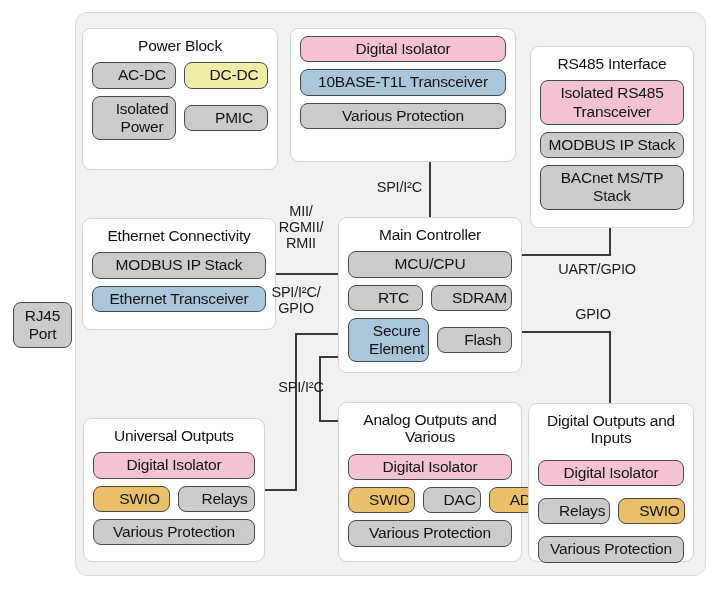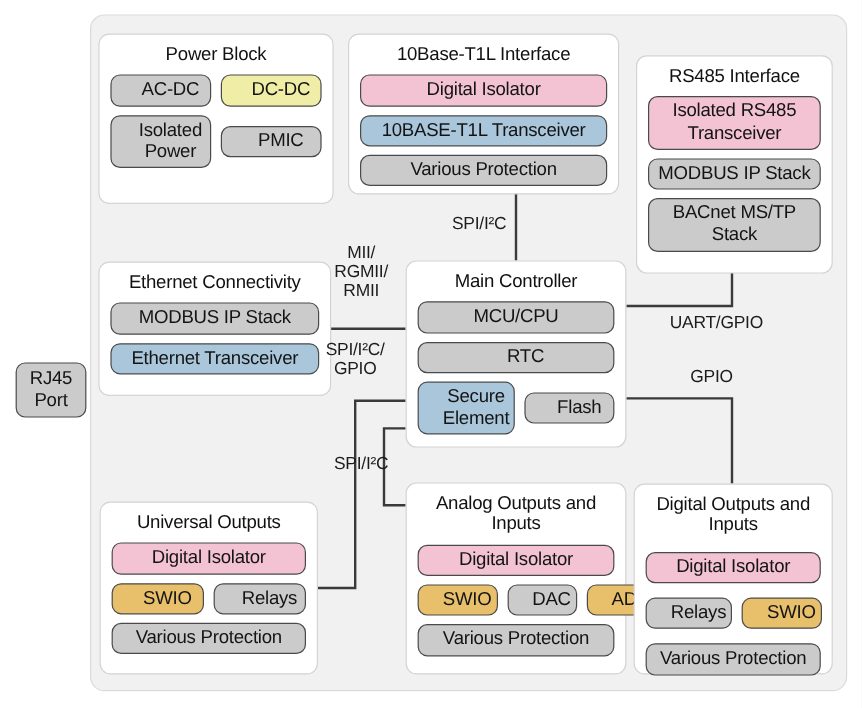--- a/index.html
+++ b/index.html
@@ -63,21 +63,20 @@
     <div class="block c-gray">AC-DC</div>
     <div class="block c-yellow">DC-DC</div>
   </div>
   <div class="row">
     <div class="block c-gray">Isolated Power</div>
     <div class="block c-gray">PMIC</div>
   </div>
 </div>
 
 <div class="panel" style="left:290px;top:28px;width:226px;height:134px;">
-  <div class="panel-title">10Base-T1L Interface</div>
   <div class="block c-pink">Digital Isolator</div>
   <div class="block c-blue">10BASE-T1L Transceiver</div>
   <div class="block c-gray">Various Protection</div>
 </div>
 
 <div class="panel" style="left:530px;top:30px;width:164px;height:182px;margin-top:16px;">
   <div class="panel-title">RS485 Interface</div>
   <div class="block c-pink">Isolated RS485 Transceiver</div>
   <div class="block c-gray">MODBUS IP Stack</div>
   <div class="block c-gray">BACnet MS/TP Stack</div>
@@ -87,39 +86,40 @@
   <div class="panel-title">Ethernet Connectivity</div>
   <div class="block c-gray">MODBUS IP Stack</div>
   <div class="block c-blue">Ethernet Transceiver</div>
 </div>
 
 <div class="panel" style="left:338px;top:217px;width:184px;height:156px;">
   <div class="panel-title">Main Controller</div>
   <div class="block c-gray">MCU/CPU</div>
   <div class="row">
     <div class="block c-gray">RTC</div>
+    <div class="block c-gray">SDRAM</div>
   </div>
   <div class="row">
     <div class="block c-blue">Secure Element</div>
     <div class="block c-gray">Flash</div>
   </div>
 </div>
 
 <div class="panel" style="left:83px;top:418px;width:182px;height:144px;">
   <div class="panel-title">Universal Outputs</div>
   <div class="block c-pink">Digital Isolator</div>
   <div class="row">
     <div class="block c-gold">SWIO</div>
     <div class="block c-gray">Relays</div>
   </div>
   <div class="block c-gray">Various Protection</div>
 </div>
 
 <div class="panel" style="left:338px;top:402px;width:184px;height:160px;">
-  <div class="panel-title">Analog Outputs and Inputs</div>
+  <div class="panel-title">Analog Outputs and Various</div>
   <div class="block c-pink">Digital Isolator</div>
   <div class="row">
     <div class="block c-gold">SWIO</div>
     <div class="block c-gray">DAC</div>
     <div class="block c-gold">ADC</div>
   </div>
   <div class="block c-gray">Various Protection</div>
 </div>
 
 <div class="panel" style="left:528px;top:403px;width:166px;height:159px;gap:12px;">

